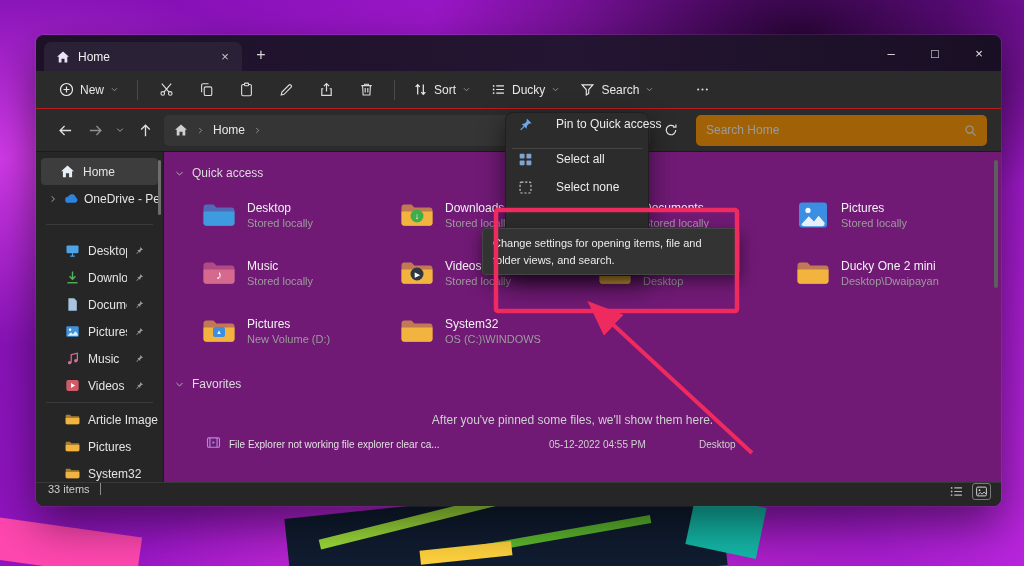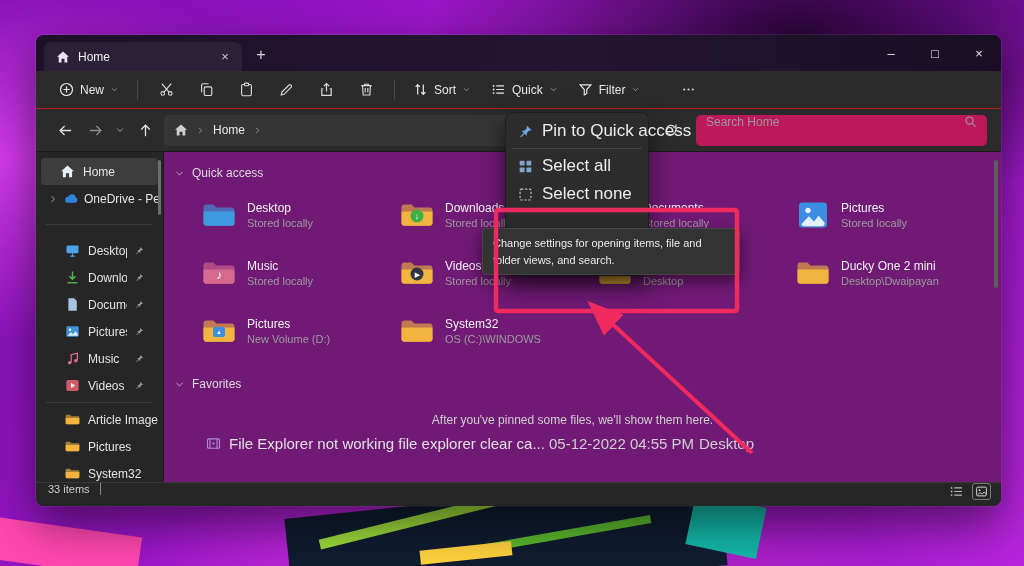--- a/index.html
+++ b/index.html
@@ -44,22 +44,22 @@
 .ibtn{width:38px;height:30px;display:flex;align-items:center;justify-content:center;border-radius:4px;color:#dcdcdc}
 .tsep{width:1px;height:20px;background:#4a4a4a;margin:0 7px}
 
 .navbar{height:43px;flex:none;background:#2b2b2b;border-bottom:1px solid #1a1a1a;
   display:flex;align-items:center;padding:0 14px}
 .nbtn{width:30px;height:30px;display:flex;align-items:center;justify-content:center;border-radius:4px;color:#e0e0e0}
 .nbtn.sm{width:20px}
 .nbtn.dis{color:#8f8f8f}
 .addr{height:31px;width:486px;margin-left:4px;background:#353535;border-radius:5px;
   display:flex;align-items:center;gap:8px;padding:0 10px;font-size:12px;color:#e8e8e8}
-.searchbox{height:31px;flex:1;margin-left:10px;background:#be185d;border-radius:5px;
-  display:flex;align-items:flex-start;padding:0 10px;gap:17px}
+.searchbox{height:31px;flex:1;margin-left:10px;background:#a16207;border-radius:5px;
+  display:flex;align-items:center;padding:0 10px;gap:17px}
 .searchbox input{flex:1;background:transparent;border:0;outline:0;color:#e8e8e8;font-size:12px;font-family:inherit}
 .searchbox input::placeholder{color:#9a9a9a}
 
 .main{flex:1;min-height:0;display:flex;background:#1f1f1f}
 .sidebar{width:128px;flex:none;background:#262626;border-right:1px solid #1b1b1b;padding-top:6px;position:relative;overflow:hidden}
 .sitem{height:27px;margin:0 5px;border-radius:4px;display:flex;align-items:center;gap:8px;
   font-size:12px;color:#e4e4e4;padding-left:24px}
 .sitem.top{padding-left:19px}
 .sitem.od{padding-left:7px;gap:5px}
 .sitem.od .odicon{margin-left:1px}
@@ -84,36 +84,36 @@
 .b-dl::after{content:"↓"}
 .b-note{left:50%;top:58%;transform:translate(-50%,-50%);color:#fff;font-size:12px}
 .b-note::after{content:"♪"}
 .b-play{left:50%;top:57%;transform:translate(-50%,-50%);width:13px;height:13px;border-radius:50%;background:#2f3642;color:#fff;font-size:7px;padding-left:1px}
 .b-play::after{content:"▶"}
 .b-img{left:50%;top:57%;transform:translate(-50%,-50%);width:12px;height:10px;border-radius:2px;background:#3b8ee2;color:#fff;font-size:6px}
 .b-img::after{content:"▲"}
 .favhead{margin-top:18px}
 .favmsg{margin-top:18px;text-align:center;font-size:12px;color:#cfcfcf;padding-right:30px}
 .rechead{margin-top:16px}
-.rrow{display:flex;align-items:center;margin:8px 0 0 32px;font-size:15px;color:#e0e0e0}
+.rrow{display:flex;align-items:flex-end;margin:8px 0 0 32px;font-size:10px;color:#e0e0e0}
 .rname{width:320px;margin-left:8px;white-space:nowrap;overflow:hidden}
 .rdate{width:150px;color:#cfcfcf;white-space:nowrap}
 .rloc{color:#cfcfcf}
 .cscroll{position:absolute;right:3px;top:8px;width:4px;height:128px;background:#5e5e5e;border-radius:2px}
 
 .statusbar{height:24px;flex:none;background:#262626;border-top:1px solid #383838;
   display:flex;align-items:flex-start;padding:0 12px;font-size:11px;color:#cccccc;position:relative}
 .sb-sep{width:1px;height:12px;background:#8a8a8a;margin-left:10px}
 .sb-views{position:absolute;right:10px;display:flex;gap:8px;align-items:center;color:#b8b8b8}
 .sb-thumb{border:1px solid #7a7a7a;border-radius:3px;padding:1px 2px;display:flex;color:#d8d8d8}
 
 .menu{position:absolute;left:505px;top:112px;width:144px;z-index:5;background:#2c2c2c;
   border:1px solid #1f1f1f;border-radius:8px;padding:4px;box-shadow:0 10px 24px rgba(0,0,0,.55)}
-.mitem{height:28px;display:flex;align-items:center;gap:9px;padding:0 8px;border-radius:4px;
-  font-size:17px;color:#ececec;white-space:nowrap}
+.mitem{height:28px;display:flex;gap:23px;padding:0 8px;border-radius:4px;
+  font-size:12px;color:#ececec;white-space:nowrap}
 .mitem.hot{background:#3e3e3e;height:30px}
 .msep{height:1px;background:#454545;margin:3px 2px}
 .mspacer{height:33px}
 .mi-pin{color:#6fa8e8}.mi-selall{color:#7fa5cf}.mi-gray{color:#c4c4c4}.mi-gear{color:#cfcfcf}
 
 .tooltip{position:absolute;left:482px;top:228px;width:258px;z-index:6;background:#333333;
   border:1px solid #454545;border-radius:4px;padding:6px 10px;font-size:11px;line-height:1.5;
   color:#ececec;box-shadow:0 6px 16px rgba(0,0,0,.5)}
 
 .annot{position:absolute;left:0;top:0;z-index:10;pointer-events:none}
@@ -335,30 +335,30 @@
         </svg>
       <span>Sort</span>
       <svg class="ic i9 c-chev">
           <use href="#s-chev-d"></use>
         </svg>
     </div>
     <div class="tbtn">
       <svg class="ic i15">
           <use href="#s-viewic"></use>
         </svg>
-      <span>Quick</span>
+      <span>Ducky</span>
       <svg class="ic i9 c-chev">
           <use href="#s-chev-d"></use>
         </svg>
     </div>
     <div class="tbtn">
       <svg class="ic i15">
           <use href="#s-filter"></use>
         </svg>
-      <span>Filter</span>
+      <span>Search</span>
       <svg class="ic i9 c-chev">
           <use href="#s-chev-d"></use>
         </svg>
     </div>
     <div class="ibtn" style="margin-left:18px">
         <svg class="ic i15">
           <use href="#s-more"></use>
         </svg>
       </div>
   </div>

